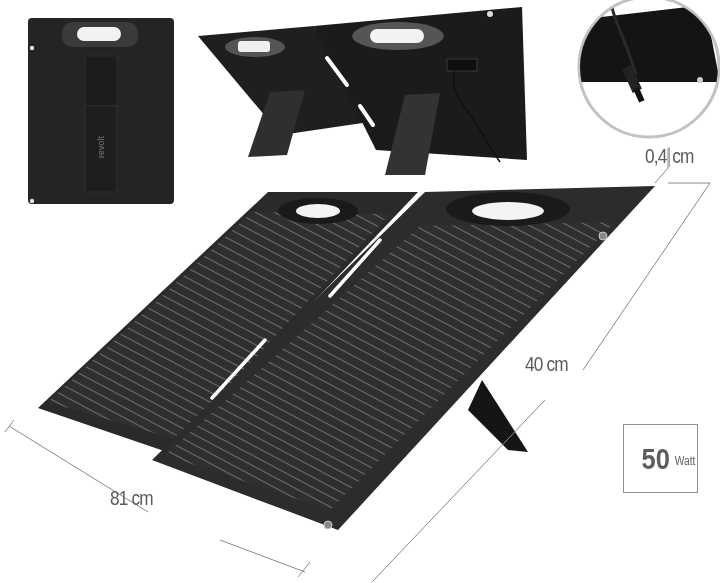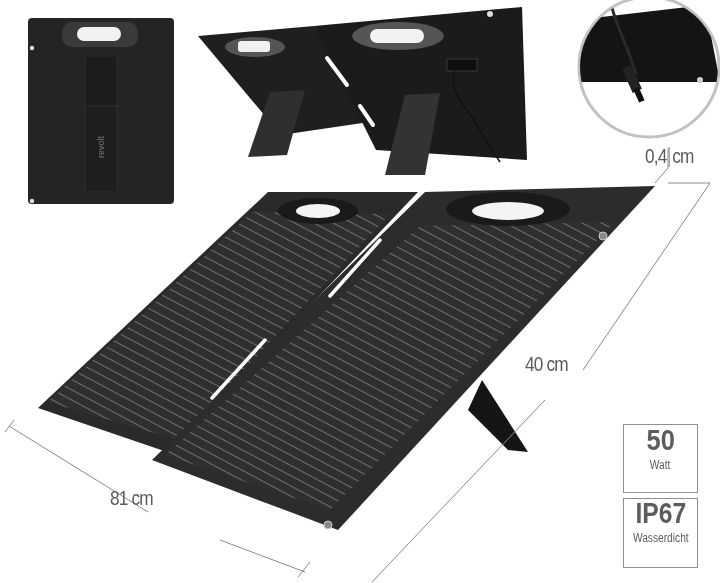--- a/index.html
+++ b/index.html
@@ -4,21 +4,21 @@
 <style>
   html, body { margin: 0; padding: 0; background: #ffffff; }
   body { width: 720px; height: 583px; position: relative; overflow: hidden;
          font-family: "Liberation Sans", sans-serif; }
   .stage { position: absolute; left: 0; top: 0; width: 601px; height: 583px; }
   .abs { position: absolute; }
   .dim-label { position: absolute; color: #5a5a5a; font-family: "Liberation Sans", sans-serif;
                font-size: 21px; letter-spacing: -1px; transform: scaleX(0.82); transform-origin: left center;
                white-space: nowrap; }
   .badge { position: absolute; border: 1.5px solid #8f8f8f; background: #ffffff; box-sizing: border-box;
-           display: flex; flex-direction: column; align-items: center; justify-content: flex-start; }
+           display: flex; align-items: center; justify-content: flex-end; }
   .badge .big { color: #5d5d5d; font-weight: bold; font-family: "Liberation Sans", sans-serif;
                 transform: scaleX(0.85); line-height: 1; }
   .badge .small { color: #5d5d5d; font-family: "Liberation Sans", sans-serif; font-size: 12px;
                   transform: scaleX(0.85); line-height: 1; margin-top: 4px; white-space: nowrap; }
 </style>
 </head>
 <body>
 
 <div class="stage">
   <svg class="abs" width="720" height="583" viewBox="0 0 720 583" style="left:0;top:0;">
@@ -112,17 +112,13 @@
   <div class="dim-label" style="left:645px;top:144px;">
     <span>0,4</span><span style="display:inline-block;width:1px;height:20px;background:#777;vertical-align:middle;margin:0 3px;"></span><span>cm</span>
   </div>
   <div class="dim-label" style="left:525px;top:352px;">40 cm</div>
   <div class="dim-label" style="left:110px;top:486px;">81 cm</div>
 
   <div class="badge" style="left:623px;top:424px;width:75px;height:69px;">
     <div class="big" style="font-size:30px;">50</div>
     <div class="small">Watt</div>
   </div>
-  <div class="badge" style="left:623px;top:498px;width:75px;height:70px;">
-    <div class="big" style="font-size:29px;">IP67</div>
-    <div class="small">Wasserdicht</div>
-  </div>
 </div>
 
 </body></html>

